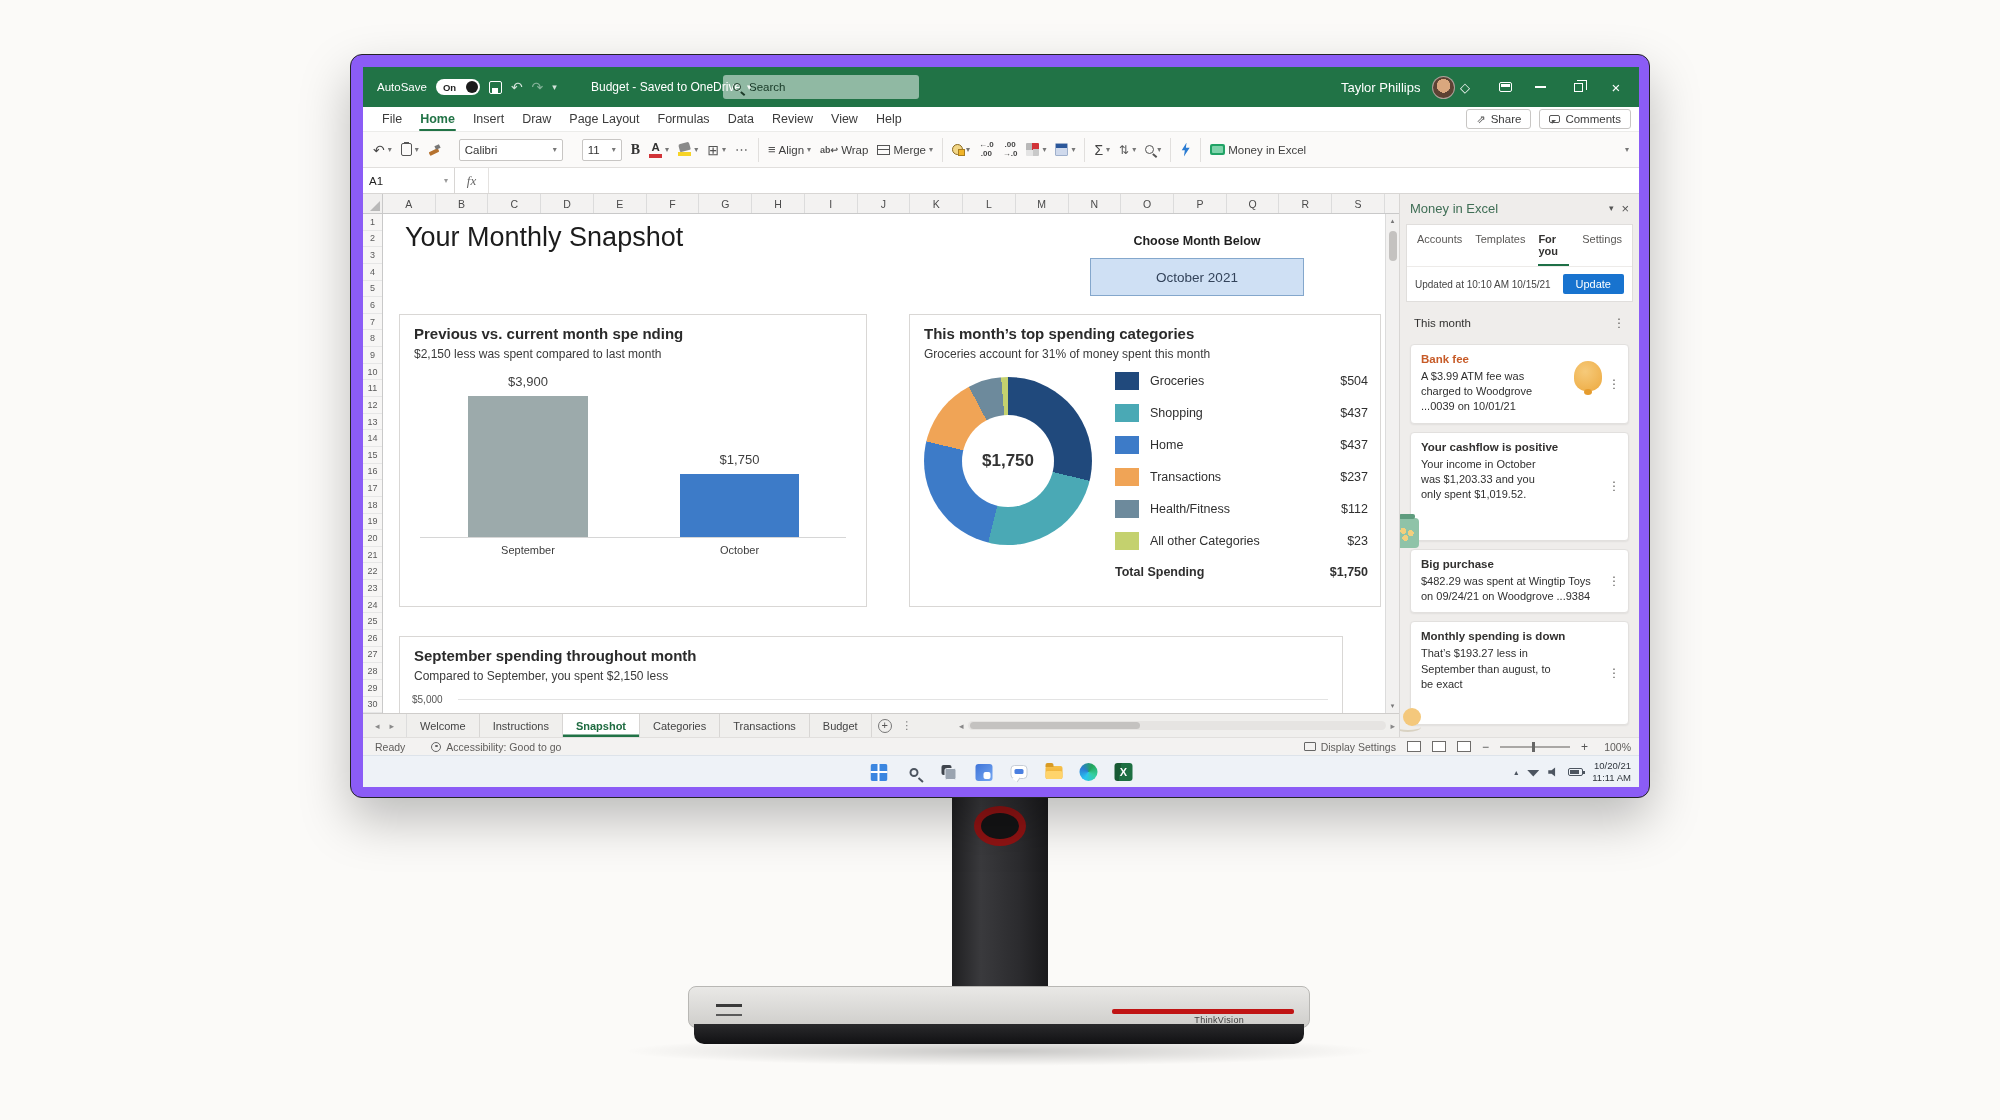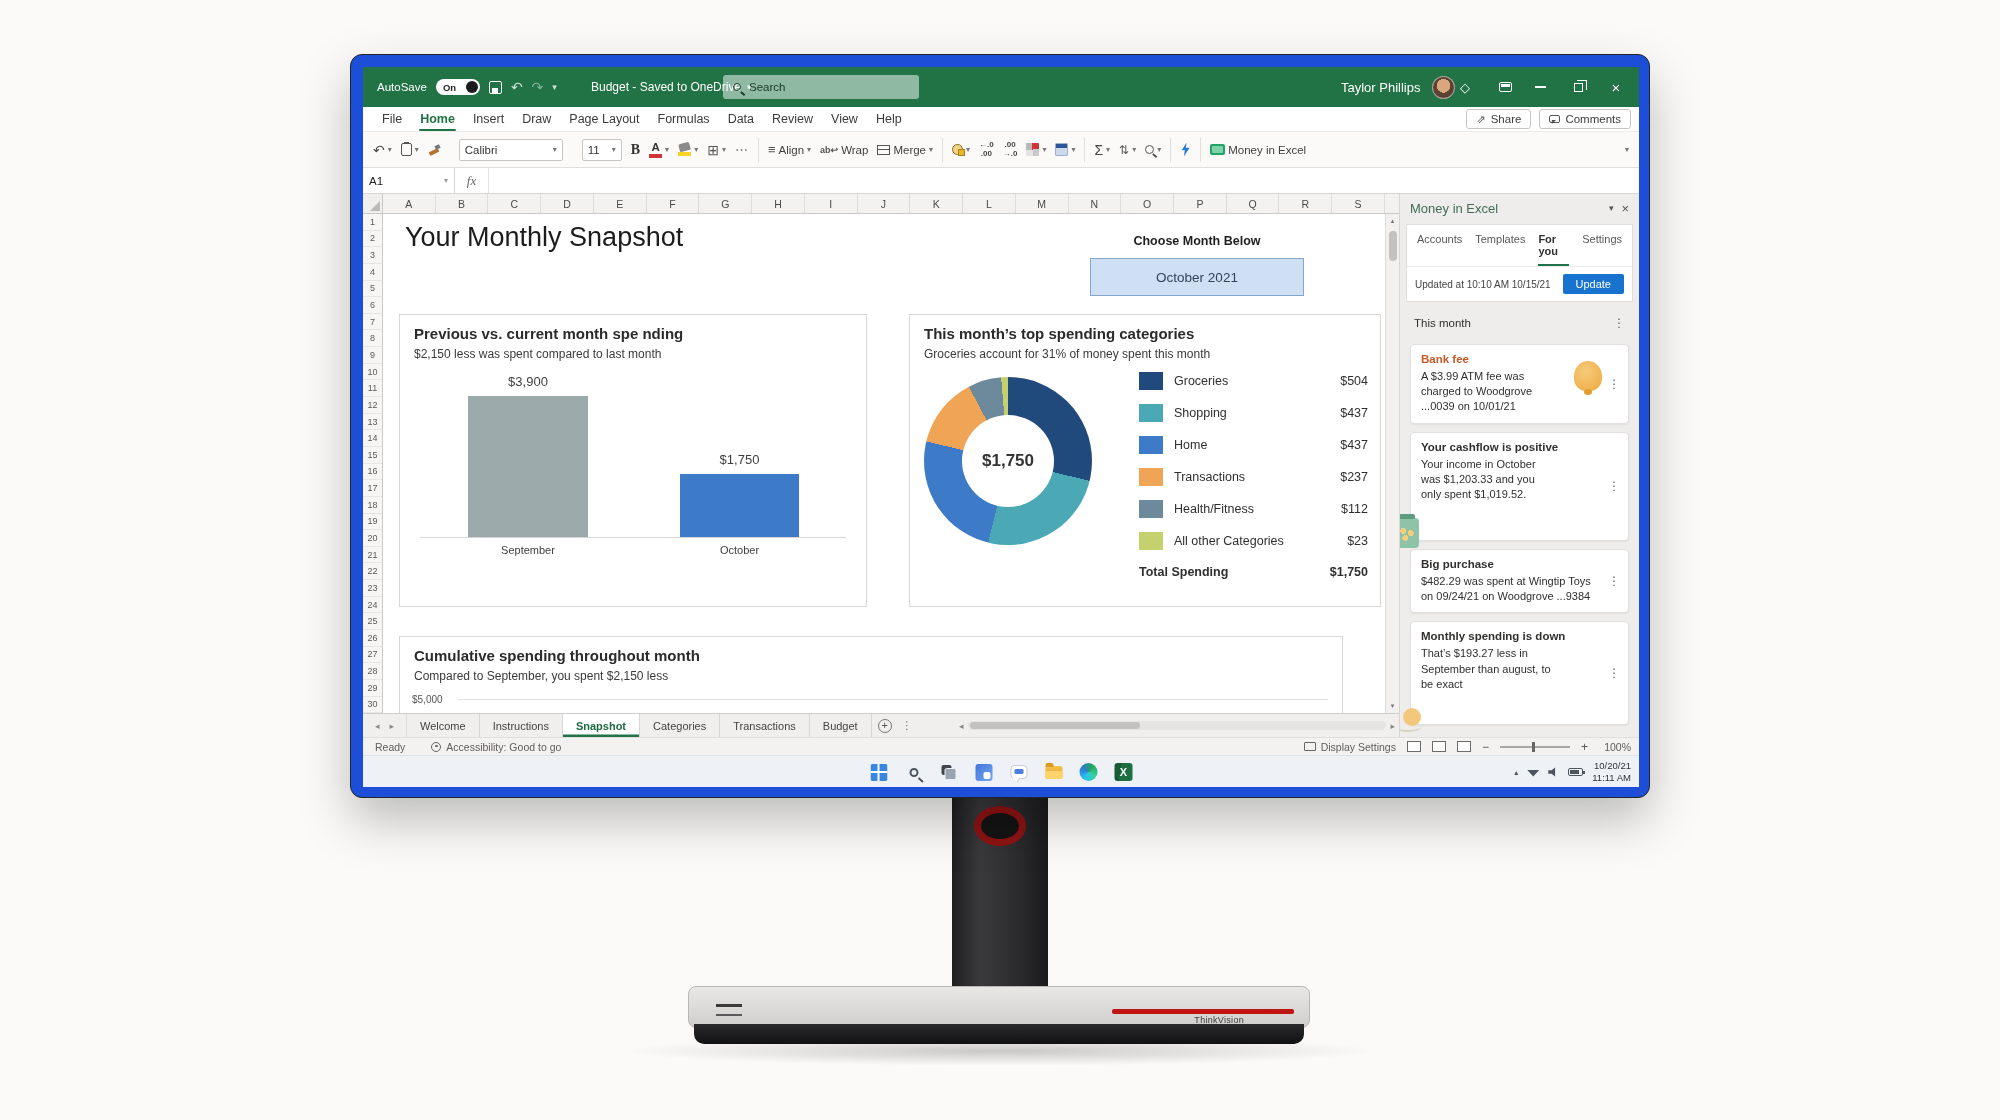--- a/index.html
+++ b/index.html
@@ -1,20 +1,20 @@
 <!DOCTYPE html>
 <html><head>
 <meta charset="utf-8">
 <style>
   html,body{margin:0;padding:0;}
   body{width:2000px;height:1120px;background:#fbfaf8;font-family:"Liberation Sans",sans-serif;position:relative;overflow:hidden;}
   *{box-sizing:border-box;}
 
   
-  .monitor{position:absolute;left:350px;top:54px;width:1300px;height:744px;background:#1d4ed8;border:1px solid #242426;border-radius:12px;padding:12px;box-shadow:0 22px 50px rgba(0,0,0,.25);z-index:3;}
+  .monitor{position:absolute;left:350px;top:54px;width:1300px;height:744px;background:#8b5cf6;border:1px solid #242426;border-radius:12px;padding:12px;box-shadow:0 22px 50px rgba(0,0,0,.25);z-index:3;}
   .stand-neck{position:absolute;left:952px;top:790px;width:96px;height:210px;background:linear-gradient(90deg,#1f1f21,#3a3a3d 30%,#2b2b2e 70%,#1a1a1c);z-index:1;}
   .neck-hole{position:absolute;left:974px;top:806px;width:52px;height:40px;border-radius:50%;background:#141415;border:7px solid #8e1313;z-index:2;}
   .base{position:absolute;left:688px;top:986px;width:622px;height:60px;z-index:2;}
   .base-top{position:absolute;left:0;top:0;width:622px;height:42px;background:linear-gradient(#e9e8e6,#cfcecb);border-radius:8px;border:1px solid #b8b7b4;}
   .base-edge{position:absolute;left:6px;top:38px;width:610px;height:20px;background:linear-gradient(#2a2a2c,#111113);border-radius:0 0 10px 10px;}
   .base-stripe{position:absolute;left:424px;top:23px;width:182px;height:5px;background:#c01414;border-radius:2px;}
   .base-brand{position:absolute;right:66px;top:29px;font-size:9px;color:#3c3c3c;letter-spacing:.3px;}
   .base-logo{position:absolute;left:28px;top:18px;width:26px;height:12px;border-top:3px solid #3a3a3a;border-bottom:2px solid #5a5a5a;}
   .floor-shadow{position:absolute;left:620px;top:1036px;width:760px;height:30px;background:radial-gradient(ellipse at center,rgba(0,0,0,.20),rgba(0,0,0,0) 70%);z-index:0;}
 
@@ -139,21 +139,21 @@
   .ctitle{position:absolute;left:14px;top:10px;font-size:15px;font-weight:bold;color:#2b2b2b;}
   .csub{position:absolute;left:14px;top:32px;font-size:12px;color:#3a3a3a;}
   .baseline{position:absolute;left:20px;right:20px;top:222px;height:1px;background:#d6d6d6;}
   .bar{position:absolute;}
   .bar-val{position:absolute;text-align:center;font-size:13px;color:#3f3f3f;}
   .bar-cat{position:absolute;text-align:center;font-size:11px;color:#3d3d3d;top:229px;}
   .donut{position:absolute;left:14px;top:62px;width:168px;height:168px;border-radius:50%;}
   .donut:after{content:"";position:absolute;inset:38px;background:#fff;border-radius:50%;}
   .donut-center{position:absolute;left:14px;top:62px;width:168px;height:168px;display:flex;align-items:center;justify-content:center;font-size:17px;font-weight:bold;color:#333;z-index:1;}
   .legend{position:absolute;left:205px;top:50px;right:12px;}
-  .lrow{height:32px;display:flex;align-items:center;margin-left:24px;}
+  .lrow{height:32px;display:flex;align-items:center;}
   .sw{width:24px;height:18px;margin-right:11px;flex:0 0 auto;}
   .ll{flex:1;font-size:12.5px;color:#2f2f2f;}
   .lv{font-size:12.5px;color:#2f2f2f;}
   .lrow.total{font-weight:bold;height:30px;}
   .cum-tick{position:absolute;left:12px;top:57px;font-size:10px;color:#555;}
   .cum-line{position:absolute;left:58px;right:14px;height:1px;background:#e3e3e3;}
 
   
   .tabsrow{flex:0 0 24px;background:#f0efed;border-top:1px solid #cfcdcb;display:flex;align-items:stretch;font-size:11px;color:#444;}
   .tnav{width:44px;display:flex;align-items:center;justify-content:center;gap:10px;color:#8a8a8a;font-size:9px;border-right:1px solid #ddd;}
@@ -564,21 +564,21 @@
                     <span class="lv">$23</span>
                   </div>
                   <div class="lrow total">
                     <span class="ll">Total Spending</span>
                     <span class="lv">$1,750</span>
                   </div>
                 </div>
           </div>
 
           <div class="scard card-cum">
-            <div class="ctitle">Cumulative spending throughout month</div>
+            <div class="ctitle">September spending throughout month</div>
             <div class="csub">Compared to September, you spent $2,150 less</div>
             <div class="cum-tick">$5,000</div>
             <div class="cum-line" style="top:62px"></div>
 
           </div>
         </div>
         <div class="vscroll">
           <span class="vsa">▴</span>
           <span class="vthumb"></span>
           <span class="vsa bot">▾</span>

